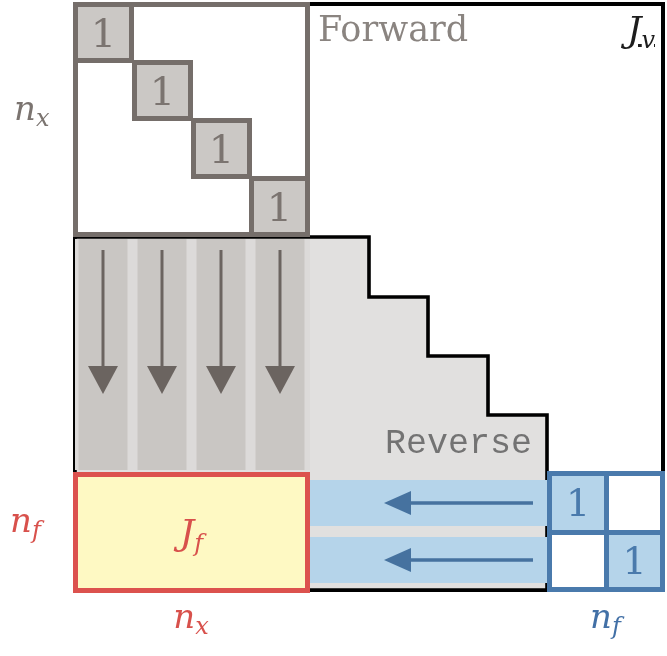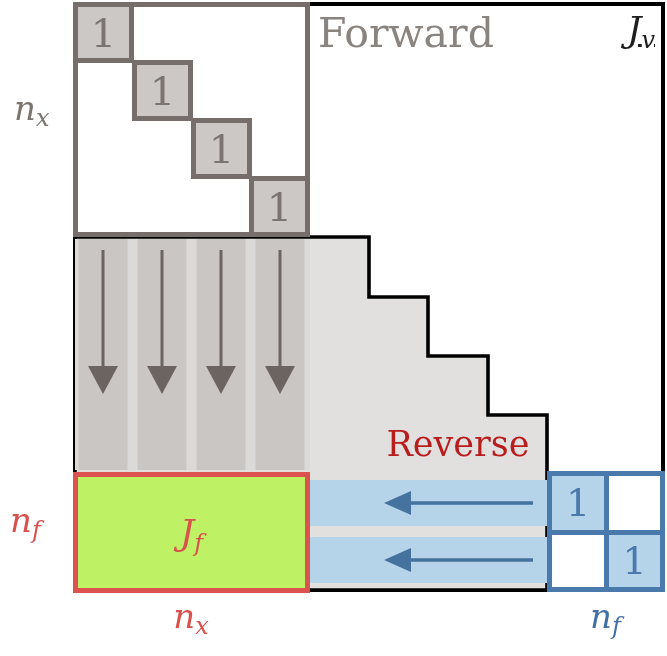--- a/index.html
+++ b/index.html
@@ -13,40 +13,40 @@
   .g-cell{position:absolute;width:61px;height:61px;box-sizing:border-box;
       border:5px solid #756e6a;background:#cbc8c5;display:flex;align-items:center;
       justify-content:center;font-size:40px;color:#7b7470;}
   .g-cell.c0{left:-5px;top:-5px;}
   .g-cell.c1{left:54px;top:53px;}
   .g-cell.c2{left:113px;top:111px;}
   .g-cell.c3{left:171px;top:169px;}
 
   
   .red-block{position:absolute;left:73px;top:472px;width:237px;height:121px;
-      box-sizing:border-box;border:5px solid #dc524e;background:#bef264;z-index:2;
+      box-sizing:border-box;border:5px solid #dc524e;background:#fef9c3;z-index:2;
       display:flex;align-items:center;justify-content:center;}
 
   
   .blue-block{position:absolute;left:547px;top:471px;width:118px;height:121px;z-index:2;}
   .b-cell{position:absolute;box-sizing:border-box;border:5px solid #4a7aac;
       display:flex;align-items:center;justify-content:center;font-size:38px;color:#4a7aac;}
   .b-cell.b00{left:0;top:0;width:62px;height:64px;background:#b5d4ea;}
   .b-cell.b01{left:57px;top:0;width:61px;height:64px;background:#ffffff;}
   .b-cell.b10{left:0;top:59px;width:62px;height:62px;background:#ffffff;}
   .b-cell.b11{left:57px;top:59px;width:61px;height:62px;background:#b5d4ea;}
 
   
   .lbl{position:absolute;z-index:3;white-space:nowrap;}
   .lbl sub{font-size:24px;font-style:italic;vertical-align:-6px;line-height:0;}
   .lbl .base{font-style:italic;}
-  .lbl-forward{left:318px;top:9px;font-size:41px;color:#8a8480;}
+  .lbl-forward{left:318px;top:9px;font-size:35px;color:#8a8480;}
   .lbl-jv{left:603px;top:9px;width:52px;text-align:right;font-size:36px;color:#1d1d1d;text-decoration:underline;}
   .lbl-nx-left{left:14px;top:88px;font-size:34px;color:#7b7470;}
-  .lbl-reverse{left:385px;top:424px;width:146px;text-align:center;font-size:35px;color:#b91c1c;}
+  .lbl-reverse{left:385px;top:424px;width:146px;text-align:center;font-size:35px;color:#737373;font-family:Liberation Mono, monospace;}
   .lbl-jf{font-size:36px;color:#d8514c;}
   .lbl-nf-left{left:10px;top:500px;font-size:34px;color:#d8514c;}
   .lbl-nx-bottom{left:141px;top:596px;width:100px;text-align:center;font-size:34px;color:#d8514c;}
   .lbl-nf-bottom{left:558px;top:596px;width:95px;text-align:center;font-size:34px;color:#4270a6;}
 </style>
 </head>
 <body>
 
 <div id="canvas">
 

